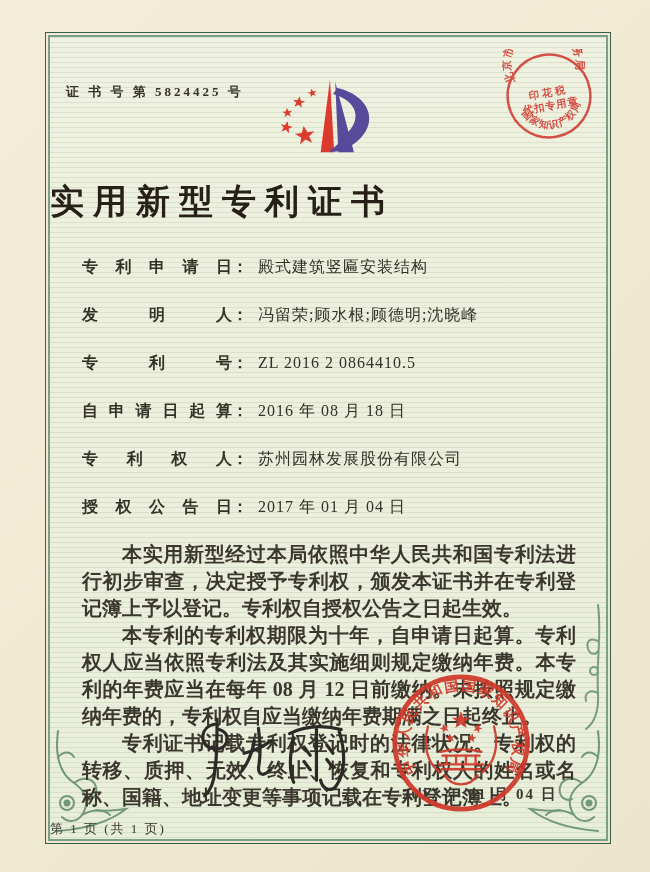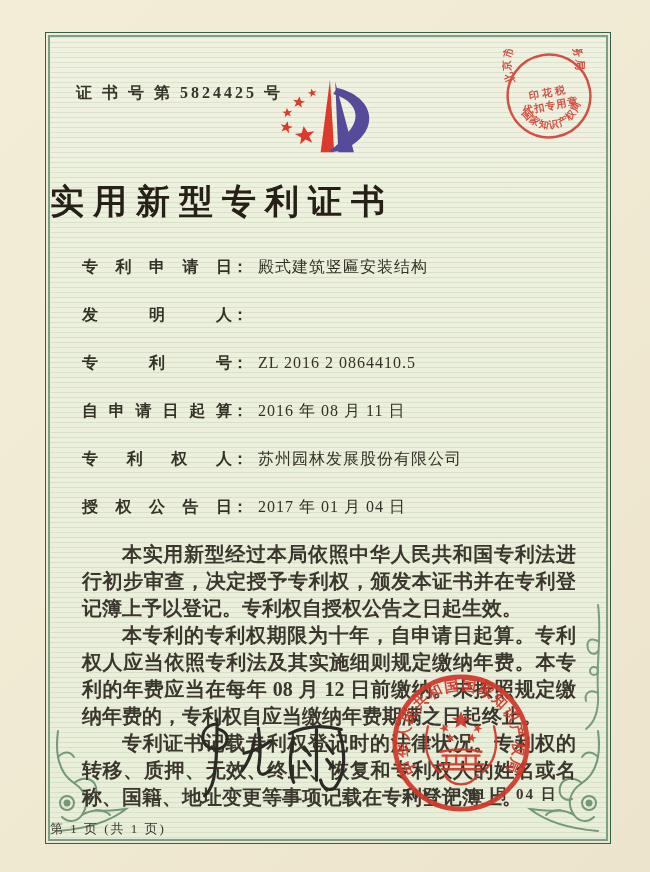--- a/index.html
+++ b/index.html
@@ -21,22 +21,22 @@
   .frame-inner {
     position:absolute; inset:2px;
     border:2px solid #7d9f86;
     background:
       repeating-linear-gradient(180deg, rgba(140,176,138,0.22) 0 1px, rgba(255,255,255,0) 1px 5px),
       linear-gradient(180deg,#f0f1e0 0%,#ecefdc 55%,#e9eed9 100%);
   }
   .content { position:absolute; inset:0; }
 
   .cert-no {
-    position:absolute; left:26px; top:46px;
-    font-size:16px; letter-spacing:3px; color:#37342c; font-weight:bold;
+    position:absolute; left:16px; top:46px;
+    font-size:13px; letter-spacing:3px; color:#37342c; font-weight:bold;
   }
   .logo { position:absolute; left:228px; top:34px; width:104px; height:92px; }
   .stamp { position:absolute; left:452px; top:12px; width:94px; height:94px; opacity:.88; }
 
   .title {
     position:absolute; left:0; right:0; top:142px;
     text-align:left; font-size:34px; font-weight:bold;
     letter-spacing:9px; color:#272019;
     font-family:"DejaVu Serif","Liberation Serif",serif;
   }
@@ -150,30 +150,31 @@
 
         <div class="fields">
           <div class="field">
             <span class="lbl">专利申请日</span>
               <span class="colon">：</span>
             <span class="val">殿式建筑竖匾安装结构</span>
           </div>
           <div class="field">
             <span class="lbl">发明人</span>
               <span class="colon">：</span>
+            <span class="val">冯留荣;顾水根;顾德明;沈晓峰</span>
           </div>
           <div class="field">
             <span class="lbl">专利号</span>
               <span class="colon">：</span>
             <span class="val">ZL 2016 2 0864410.5</span>
           </div>
           <div class="field">
             <span class="lbl">自申请日起算</span>
               <span class="colon">：</span>
-            <span class="val">2016 年 08 月 11 日</span>
+            <span class="val">2016 年 08 月 18 日</span>
           </div>
           <div class="field">
             <span class="lbl">专利权人</span>
               <span class="colon">：</span>
             <span class="val">苏州园林发展股份有限公司</span>
           </div>
           <div class="field">
             <span class="lbl">授权公告日</span>
               <span class="colon">：</span>
             <span class="val">2017 年 01 月 04 日</span>

